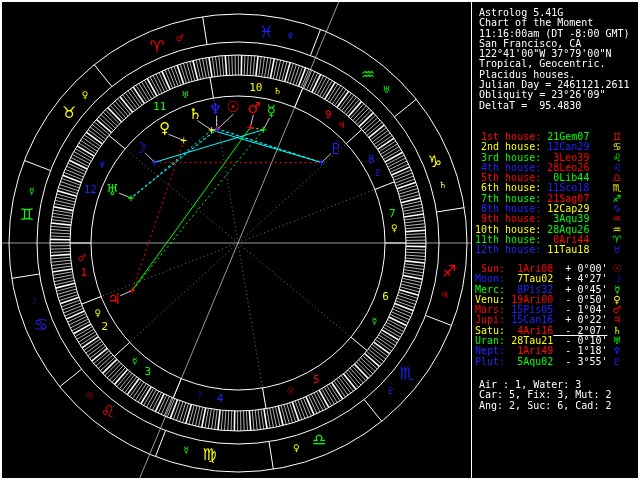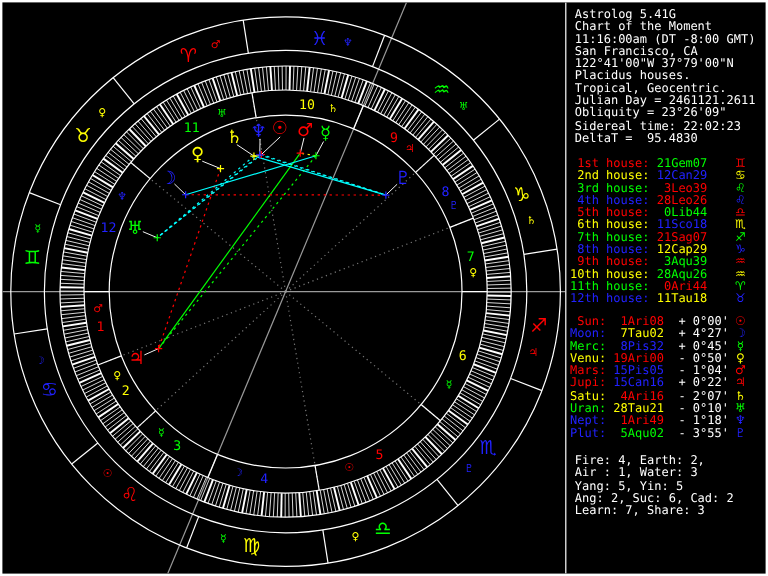--- a/index.html
+++ b/index.html
@@ -524,25 +524,24 @@
     </svg>
   <div id="divider"></div>
 
   <div id="panel">
     <div id="header-block">
       <div class="pline">Astrolog 5.41G</div>
       <div class="pline">Chart of the Moment</div>
       <div class="pline">11:16:00am (DT -8:00 GMT)</div>
       <div class="pline">San Francisco, CA</div>
       <div class="pline">122°41'00"W 37°79'00"N</div>
+      <div class="pline">Tropical, Geocentric.</div>
       <div class="pline">Placidus houses.</div>
-      <div class="pline">Tropical, Geocentric.</div>
       <div class="pline">Julian Day = 2461121.2611</div>
       <div class="pline">Obliquity = 23°26'09"</div>
-      <div class="pline">Sidereal time: 22:02:23</div>
       <div class="pline">DeltaT =  95.4830</div>
     </div>
     <div id="houses-block">
         <div class="trow"><span style="color: rgb(255, 0, 0);"> 1st house:</span><span style="color: rgb(255, 255, 255);"> </span><span style="color: rgb(0, 255, 0);">21Gem07</span><span class="glyph" style="color: rgb(255, 0, 0);">♊</span></div>
         <div class="trow"><span style="color: rgb(255, 255, 0);"> 2nd house:</span><span style="color: rgb(255, 255, 255);"> </span><span style="color: rgb(33, 33, 255);">12Can29</span><span class="glyph" style="color: rgb(255, 255, 0);">♋</span></div>
         <div class="trow"><span style="color: rgb(0, 255, 0);"> 3rd house:</span><span style="color: rgb(255, 255, 255);"> </span><span style="color: rgb(255, 0, 0);"> 3Leo39</span><span class="glyph" style="color: rgb(0, 255, 0);">♌</span></div>
         <div class="trow"><span style="color: rgb(33, 33, 255);"> 4th house:</span><span style="color: rgb(255, 255, 255);"> </span><span style="color: rgb(255, 0, 0);">28Leo26</span><span class="glyph" style="color: rgb(33, 33, 255);">♌</span></div>
         <div class="trow"><span style="color: rgb(255, 0, 0);"> 5th house:</span><span style="color: rgb(255, 255, 255);"> </span><span style="color: rgb(0, 255, 0);"> 0Lib44</span><span class="glyph" style="color: rgb(255, 0, 0);">♎</span></div>
         <div class="trow"><span style="color: rgb(255, 255, 0);"> 6th house:</span><span style="color: rgb(255, 255, 255);"> </span><span style="color: rgb(33, 33, 255);">11Sco18</span><span class="glyph" style="color: rgb(255, 255, 0);">♏</span></div>
         <div class="trow"><span style="color: rgb(0, 255, 0); margin-top: 12px;"> 7th house:</span><span style="color: rgb(255, 255, 255);"> </span><span style="color: rgb(255, 0, 0);">21Sag07</span><span class="glyph" style="color: rgb(0, 255, 0);">♐</span></div>
@@ -552,26 +551,24 @@
         <div class="trow"><span style="color: rgb(0, 255, 0);">11th house:</span><span style="color: rgb(255, 255, 255);"> </span><span style="color: rgb(255, 0, 0);"> 0Ari44</span><span class="glyph" style="color: rgb(0, 255, 0);">♈</span></div>
         <div class="trow"><span style="color: rgb(33, 33, 255);">12th house:</span><span style="color: rgb(255, 255, 255);"> </span><span style="color: rgb(255, 255, 0);">11Tau18</span><span class="glyph" style="color: rgb(33, 33, 255);">♉</span></div>
       </div>
     <div id="planets-block">
         <div class="trow"><span style="color: rgb(255, 0, 0);"> Sun:</span><span style="color: rgb(255, 255, 255);"> </span><span style="color: rgb(255, 0, 0);"> 1Ari08</span><span style="color: rgb(255, 255, 255);">  + 0°00'</span><span class="glyph" style="color: rgb(255, 0, 0);">☉</span></div>
         <div class="trow"><span style="color: rgb(33, 33, 255);">Moon:</span><span style="color: rgb(255, 255, 255);"> </span><span style="color: rgb(255, 255, 0);"> 7Tau02</span><span style="color: rgb(255, 255, 255);">  + 4°27'</span><span class="glyph" style="color: rgb(33, 33, 255);">☽</span></div>
         <div class="trow"><span style="color: rgb(0, 255, 0);">Merc:</span><span style="color: rgb(255, 255, 255);"> </span><span style="color: rgb(33, 33, 255);"> 8Pis32</span><span style="color: rgb(255, 255, 255);">  + 0°45'</span><span class="glyph" style="color: rgb(0, 255, 0);">☿</span></div>
         <div class="trow"><span style="color: rgb(255, 255, 0);">Venu:</span><span style="color: rgb(255, 255, 255);"> </span><span style="color: rgb(255, 0, 0);">19Ari00</span><span style="color: rgb(255, 255, 255);">  - 0°50'</span><span class="glyph" style="color: rgb(255, 255, 0);">♀</span></div>
         <div class="trow"><span style="color: rgb(255, 0, 0);">Mars:</span><span style="color: rgb(255, 255, 255);"> </span><span style="color: rgb(33, 33, 255);">15Pis05</span><span style="color: rgb(255, 255, 255);">  - 1°04'</span><span class="glyph" style="color: rgb(255, 0, 0);">♂</span></div>
         <div class="trow"><span style="color: rgb(255, 0, 0);">Jupi:</span><span style="color: rgb(255, 255, 255);"> </span><span style="color: rgb(33, 33, 255);">15Can16</span><span style="color: rgb(255, 255, 255);">  + 0°22'</span><span class="glyph" style="color: rgb(255, 0, 0);">♃</span></div>
-        <div class="trow"><span style="color: rgb(255, 255, 0);">Satu:</span><span style="color: rgb(255, 255, 255);"> </span><span style="color: rgb(255, 0, 0);"> 4Ari16</span><span style="color: rgb(255, 255, 255);">  - 2°07'</span><span class="glyph" style="color: rgb(255, 255, 0);">♄</span></div>
+        <div class="trow"><span style="color: rgb(255, 255, 0);">Satu:</span><span style="color: rgb(255, 255, 255);"> </span><span style="color: rgb(255, 0, 0);"> 4Ari16</span><span style="color: rgb(255, 255, 255); text-decoration: underline;">  - 2°07'</span><span class="glyph" style="color: rgb(255, 255, 0);">♄</span></div>
         <div class="trow"><span style="color: rgb(0, 255, 0);">Uran:</span><span style="color: rgb(255, 255, 255);"> </span><span style="color: rgb(255, 255, 0);">28Tau21</span><span style="color: rgb(255, 255, 255);">  - 0°10'</span><span class="glyph" style="color: rgb(0, 255, 0);">♅</span></div>
         <div class="trow"><span style="color: rgb(33, 33, 255);">Nept:</span><span style="color: rgb(255, 255, 255);"> </span><span style="color: rgb(255, 0, 0);"> 1Ari49</span><span style="color: rgb(255, 255, 255);">  - 1°18'</span><span class="glyph" style="color: rgb(33, 33, 255);">♆</span></div>
         <div class="trow"><span style="color: rgb(33, 33, 255);">Plut:</span><span style="color: rgb(255, 255, 255);"> </span><span style="color: rgb(0, 255, 0);"> 5Aqu02</span><span style="color: rgb(255, 255, 255);">  - 3°55'</span><span class="glyph" style="color: rgb(33, 33, 255);">♇</span></div>
       </div>
     <div id="stats-block">
-      <div class="pline">Fire: 4, Earth: 2,</div>
       <div class="pline">Air : 1, Water: 3</div>
-      <div class="pline">Yang: 5, Yin: 5</div>
+      <div class="pline">Car: 5, Fix: 3, Mut: 2</div>
       <div class="pline">Ang: 2, Suc: 6, Cad: 2</div>
-      <div class="pline">Learn: 7, Share: 3</div>
     </div>
   </div>
 </div>
 
 </body></html>

